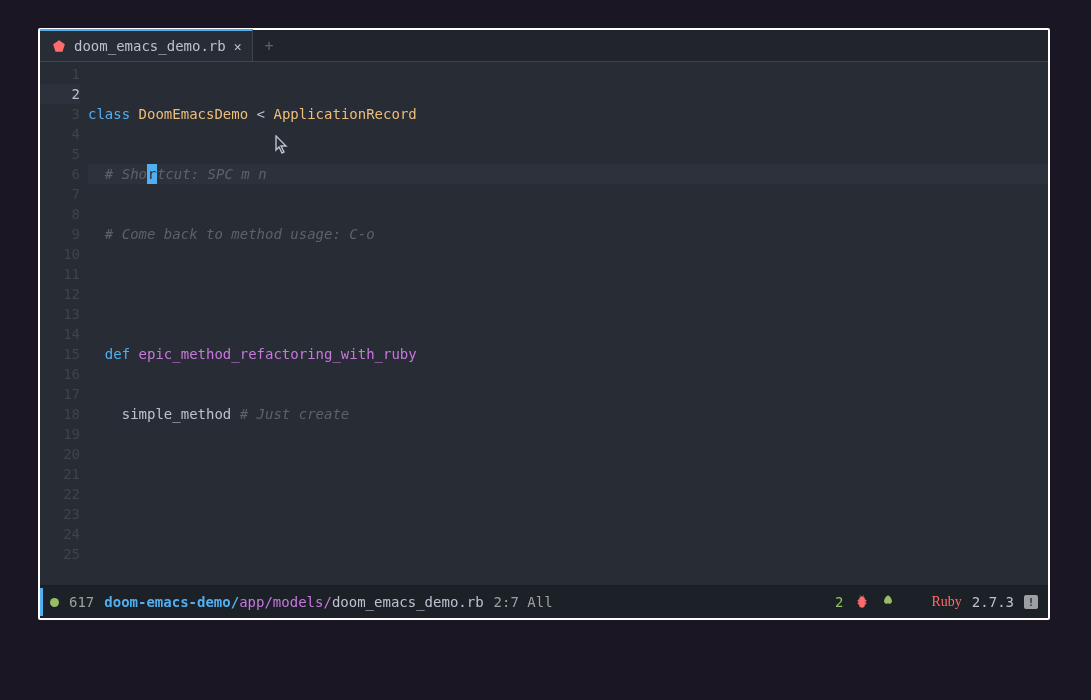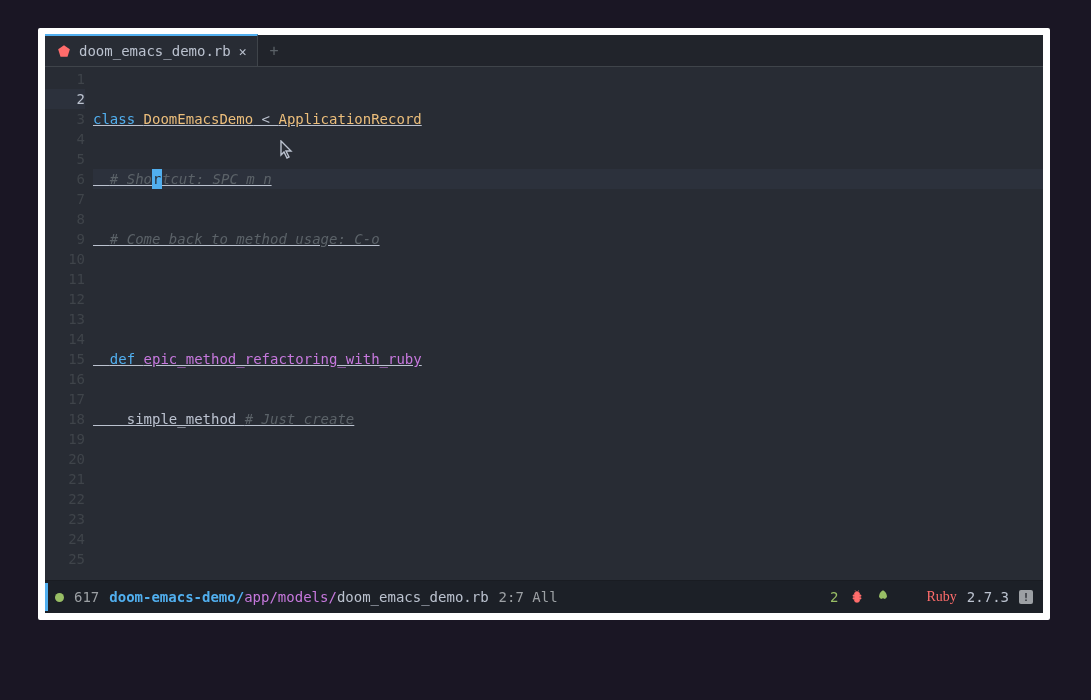--- a/index.html
+++ b/index.html
@@ -12,21 +12,21 @@
     overflow: hidden;
     color: #bbc2cf;
   }
   .editor-frame {
     position: absolute;
     left: 38px;
     top: 28px;
     width: 1012px;
     height: 592px;
     background: #282c34;
-    border: 7px solid #ffffff;
+    border: 2px solid #ffffff;
     border-radius: 2px;
     display: flex;
     flex-direction: column;
   }
   .tab-bar {
     height: 32px;
     background: #21242b;
     display: flex;
     align-items: stretch;
     border-bottom: 1px solid #3f444a;
@@ -62,21 +62,21 @@
     user-select: none;
   }
   .gutter div { height: 20px; }
   .gutter .current { color: #bbc2cf; background: #2c313c; }
   .code {
     flex: 1;
     line-height: 20px;
     padding-top: 2px;
     white-space: pre;
   }
-  .code .row { height: 20px; position: relative; text-decoration: underline; }
+  .code .row { height: 20px; position: relative; }
   .code .row.current { background: #2c313c; }
   .kw   { color: #51afef; }
   .type { color: #ecbe7b; }
   .fn   { color: #c678dd; }
   .cmt  { color: #5b6268; font-style: italic; }
   .txt  { color: #bbc2cf; }
   .cursor-block {
     display: inline-block;
     background: #51afef;
     color: #282c34;

